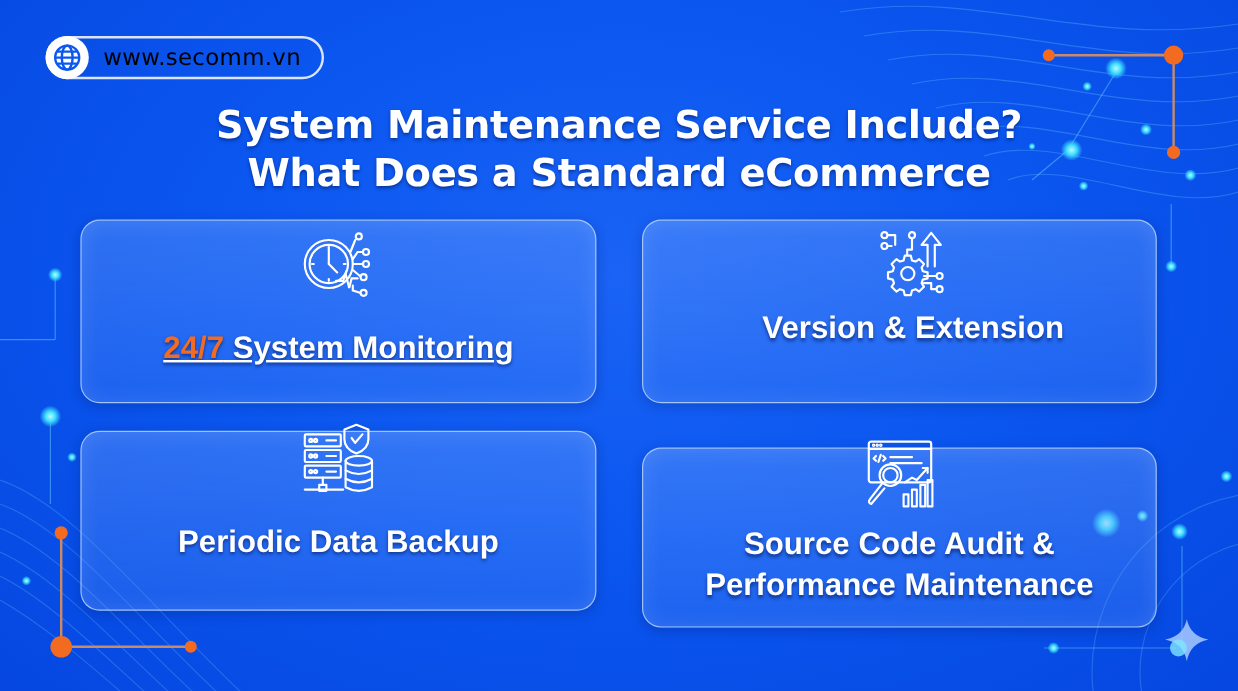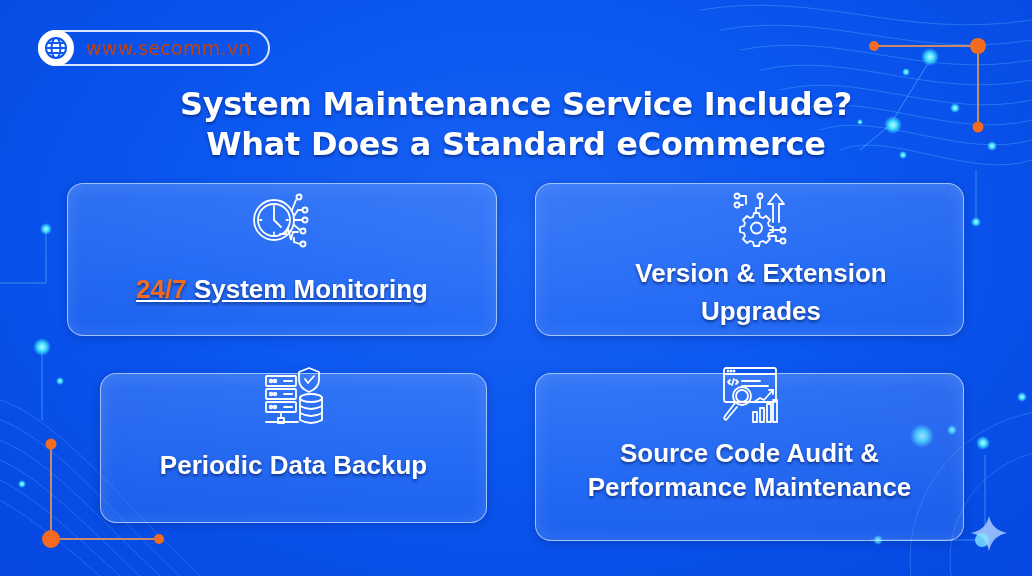--- a/index.html
+++ b/index.html
@@ -15,21 +15,21 @@
     position: absolute; left: 38px; top: 30px; width: 232px; height: 36px;
     border: 2px solid rgba(255,255,255,0.85); border-radius: 18px;
     display: flex; align-items: center;
   }
   .url-pill .globe {
     position: absolute; left: -2px; top: -2px; width: 36px; height: 36px;
     background: #fff; border-radius: 50%;
     display: flex; align-items: center; justify-content: center;
   }
   .url-pill .url-text {
-    margin-left: 46px; font-size: 19px; color: #c2410c; letter-spacing: 0.3px;
+    margin-left: 46px; font-size: 19px; color: #000000; letter-spacing: 0.3px;
     font-family: "DejaVu Sans", sans-serif;
   }
   .title {
     position: absolute; left: 0; right: 0; top: 84px;
     text-align: center; font-weight: bold; font-size: 32px; line-height: 40px;
     text-shadow: 0 2px 3px rgba(0,20,80,0.55);
     font-family: "DejaVu Sans", sans-serif; letter-spacing: -0.3px;
   }
   .card {
     position: absolute;
@@ -41,22 +41,22 @@
   }
   .card .icon { margin-top: 8px; }
   .card .label {
     font-weight: bold; font-size: 26px; line-height: 38px; text-align: center;
     text-shadow: 0 2px 3px rgba(0,20,80,0.6);
     font-family: "Liberation Sans", sans-serif;
   }
   .card .accent { color: #f26b21; }
   #card-1 { left: 67px; top: 183px; width: 430px; height: 153px; }
   #card-2 { left: 535px; top: 183px; width: 429px; height: 153px; padding-left: 23px; }
-  #card-3 { left: 67px; top: 373px; width: 387px; height: 150px; margin-left: 33px; }
-  #card-4 { left: 535px; top: 373px; width: 429px; height: 168px; }
+  #card-3 { left: 67px; top: 359px; width: 430px; height: 150px; }
+  #card-4 { left: 535px; top: 373px; width: 429px; height: 150px; }
   #card-3 .icon, #card-4 .icon { position: absolute; top: -8px; left: 50%; transform: translateX(-50%); margin: 0; }
   #card-1 .label { margin-top: 14px; text-decoration: underline; }
   #card-2 .label { margin-top: 0px; }
   #card-3 .label { position: absolute; top: 72px; }
   #card-4 .label { position: absolute; top: 62px; line-height: 34px; }
 </style>
 </head>
 <body>
 
 <svg class="bg-deco" width="1032" height="576" viewBox="0 0 1032 576">
@@ -202,21 +202,20 @@
       <path d="M18 26 l3 -1 1 -4 5 0 1 4 3 1 3 -2 4 4 -2 3 1 3 4 1 0 5 -4 1 -1 3 2 3 -4 4 -3 -2 -3 1 -1 4 -5 0 -1 -4 -3 -1 -3 2 -4 -4 2 -3 -1 -3 -4 -1 0 -5 4 -1 1 -3 -2 -3 4 -4 z"></path>
       <circle cx="24.5" cy="36" r="5.5"></circle>
       <line x1="38" y1="38" x2="48" y2="38"></line>
         <circle cx="51" cy="38" r="2.5"></circle>
       <path d="M38 44 L 44 44 L 44 49 L 48 49"></path>
         <circle cx="51" cy="49" r="2.5"></circle>
     </svg>
   </span>
   <div class="label">
     <div>Version &amp; Extension</div>
-    <div>Upgrades</div>
   </div>
 </div>
 
 <div class="card" id="card-3">
   <span class="icon">
     <svg width="60" height="60" viewBox="0 0 60 60" fill="none" stroke="#fff" stroke-width="1.8" stroke-linecap="round" stroke-linejoin="round">
       <rect x="2" y="10" width="30" height="10" rx="1"></rect>
       <rect x="2" y="23" width="30" height="10" rx="1"></rect>
       <rect x="2" y="36" width="30" height="10" rx="1"></rect>
       <circle cx="7" cy="15" r="1.3"></circle>

